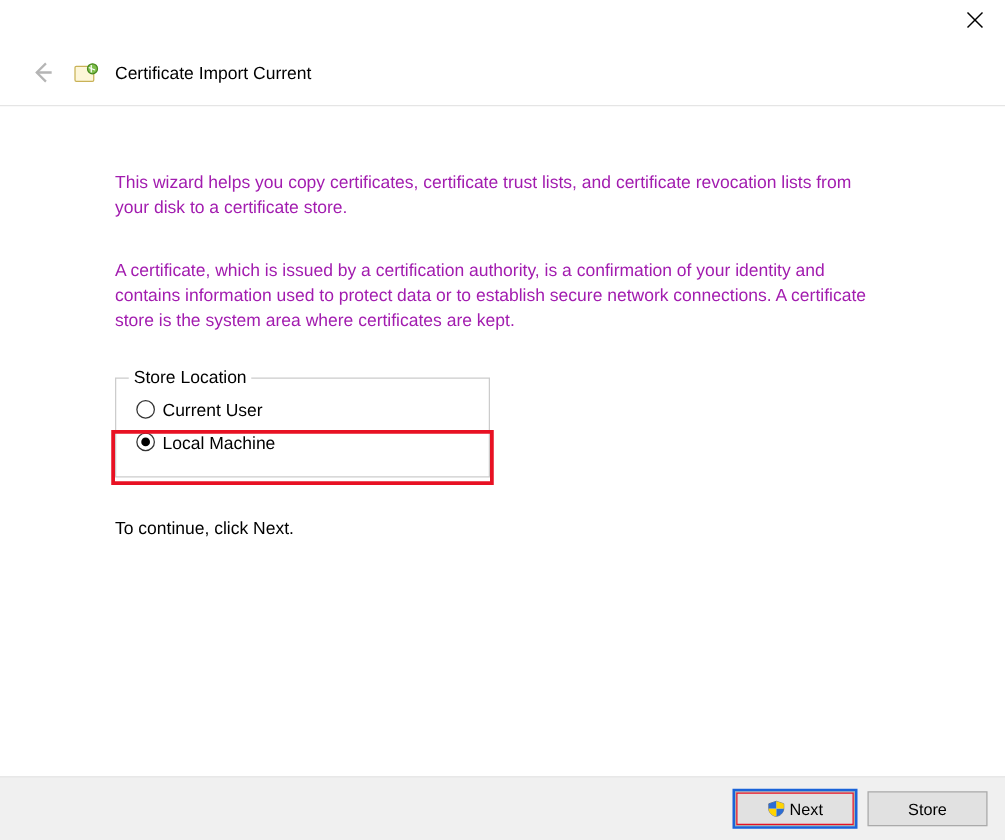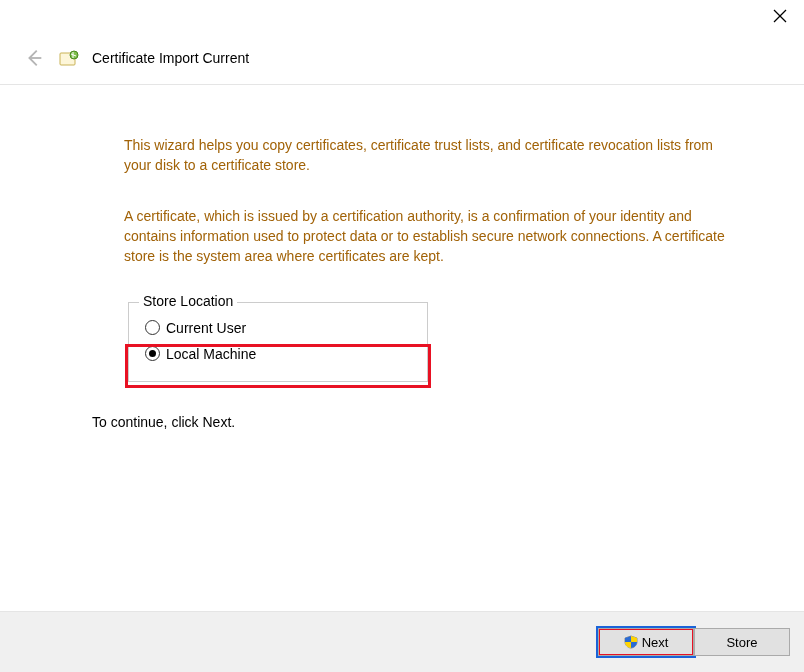--- a/index.html
+++ b/index.html
@@ -53,25 +53,24 @@
       padding: 50px 70px 10px 92px;
     }
     .main-heading {
       font-size: 20px;
       font-weight: 700;
       color: #000;
       margin-bottom: 50px;
     }
     .body-text {
       font-size: 14px;
-      color: #a16207;
+      color: #a21caf;
       line-height: 1.45;
       margin-bottom: 30px;
       max-width: 620px;
-      margin-left: 32px;
     }
     .fieldset {
       border: 1px solid #ccc;
       position: relative;
       padding: 12px 14px 14px 14px;
       width: 300px;
       margin-top: 6px;
     }
     .fieldset-legend {
       position: absolute;
@@ -108,25 +107,26 @@
     }
     .continue-text {
       font-size: 14px;
       margin-top: 32px;
     }
     .footer {
       position: absolute;
       bottom: 0; left: 0; right: 0;
       border-top: 1px solid #e5e5e5;
       background: #f0f0f0;
-      height: 61px;
+      height: 51px;
       display: flex;
       justify-content: flex-end;
       align-items: center;
       padding-right: 14px;
+      gap: 10px;
     }
     .btn {
       min-width: 96px;
       height: 28px;
       border: 1px solid #aaa;
       background: #e1e1e1;
       font-size: 13px;
       display: inline-flex;
       align-items: center;
       justify-content: center;
@@ -177,21 +177,21 @@
       <path d="M15 5 L15 11 M13 7 L18 9" stroke="#fff" stroke-width="1"></path>
     </svg>
   </div>
   <div class="wizard-title">Certificate Import Current</div>
 </div>
 
 <div class="content">
   <div class="body-text">This wizard helps you copy certificates, certificate trust lists, and certificate revocation lists from your disk to a certificate store.</div>
   <div class="body-text">A certificate, which is issued by a certification authority, is a confirmation of your identity and contains information used to protect data or to establish secure network connections. A certificate store is the system area where certificates are kept.</div>
 
-  <div style="position:relative; display:inline-block;margin-left:36px;">
+  <div style="position:relative; display:inline-block;">
     <div class="fieldset">
       <div class="fieldset-legend">Store Location</div>
       <div class="radio-row">
         <span class="radio-outer"></span>
         <span>Current User</span>
       </div>
       <div class="radio-row">
         <span class="radio-outer">
             <span class="radio-inner"></span>
           </span>

